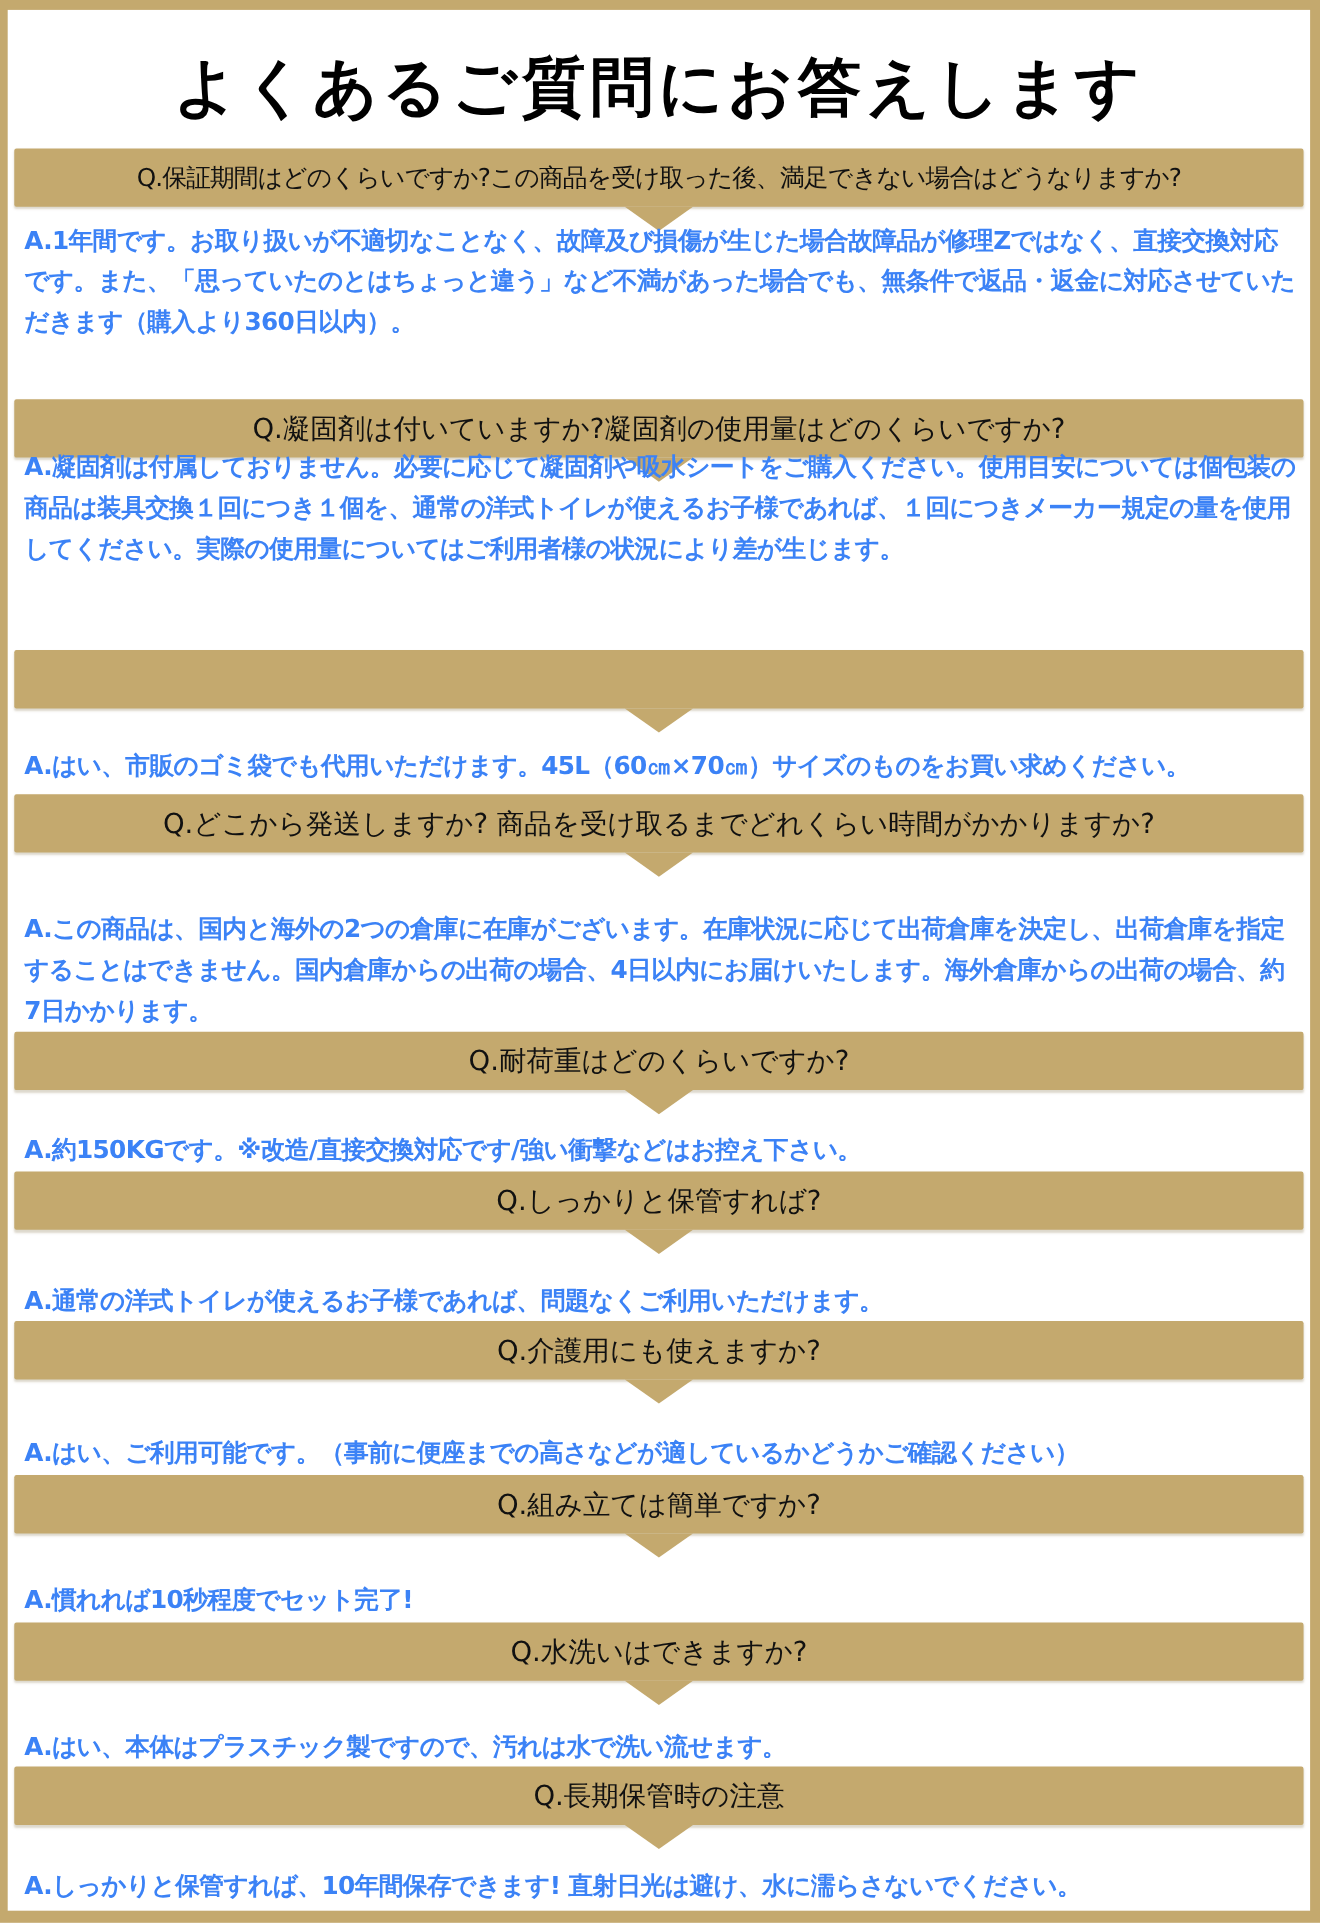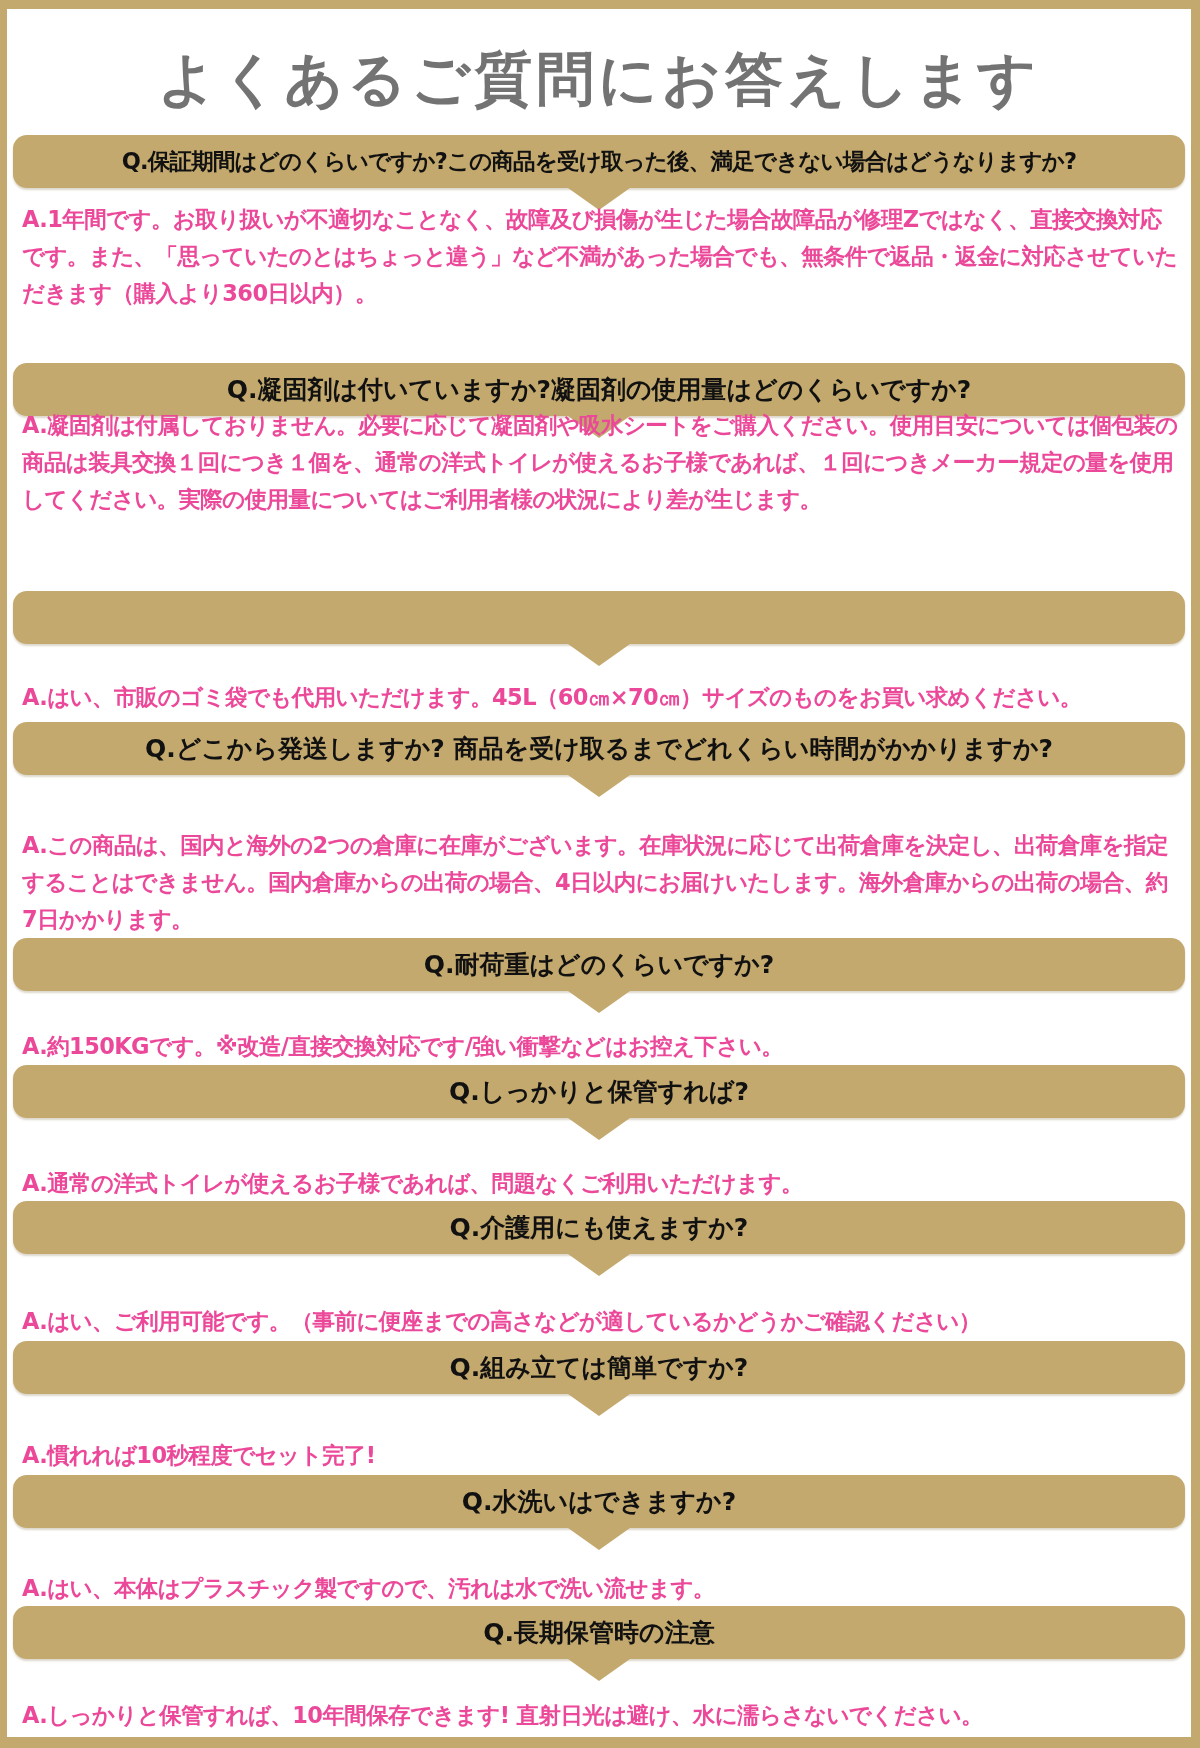--- a/index.html
+++ b/index.html
@@ -8,40 +8,40 @@
     background: #c4a96e;
     font-family: "DejaVu Sans", "Liberation Sans", sans-serif;
     position: relative; overflow: hidden;
   }
   .panel {
     position: absolute; left: 7px; top: 9px; right: 9px; bottom: 11px;
     background: #ffffff;
   }
   .title {
     position: absolute; left: 0; right: 0; top: 30px;
-    text-align: center; font-size: 58px; font-weight: bold; color: #737373;
+    text-align: center; font-size: 58px; font-weight: bold; color: #000000;
     letter-spacing: 4px; line-height: 80px;
   }
   .qbar {
     position: absolute; left: 6px; right: 6px; height: 53px;
-    background: #c4a96e; border-radius: 14px;
+    background: #c4a96e; border-radius: 2px;
     display: flex; align-items: center; justify-content: center;
-    font-weight: bold; color: #111; font-size: 25px; white-space: nowrap;
+    font-weight: normal; color: #111; font-size: 25px; white-space: nowrap;
     box-shadow: 0 2px 2px rgba(120,100,50,0.25);
   }
   .qbar.long { font-size: 22.5px; letter-spacing: -0.8px; }
   .qbar .ptr {
     position: absolute; left: 50%; bottom: -22px; margin-left: -31px;
     width: 0; height: 0;
     border-left: 31px solid transparent; border-right: 31px solid transparent;
     border-top: 22px solid #c4a96e;
   }
   .ans {
     position: absolute; left: 15px; right: 12px;
-    font-weight: bold; color: #ec4899; font-size: 22.5px; line-height: 37px;
+    font-weight: bold; color: #3b82f6; font-size: 22.5px; line-height: 37px;
     letter-spacing: -0.6px;
   }
 </style>
 </head>
 <body>
 
 <div class="panel">
   <div class="title">よくあるご質問にお答えします</div>
 
   <div class="qbar long" style="top:126px">

